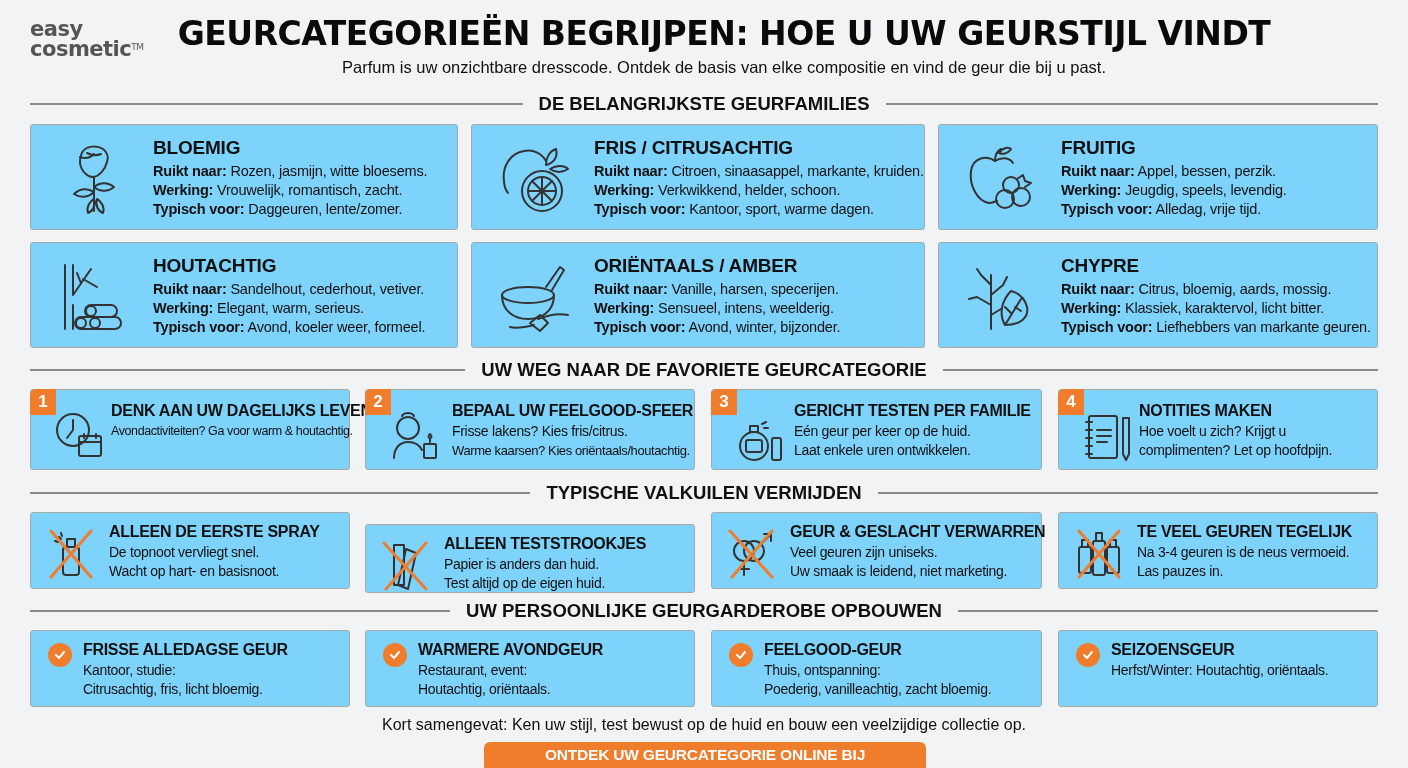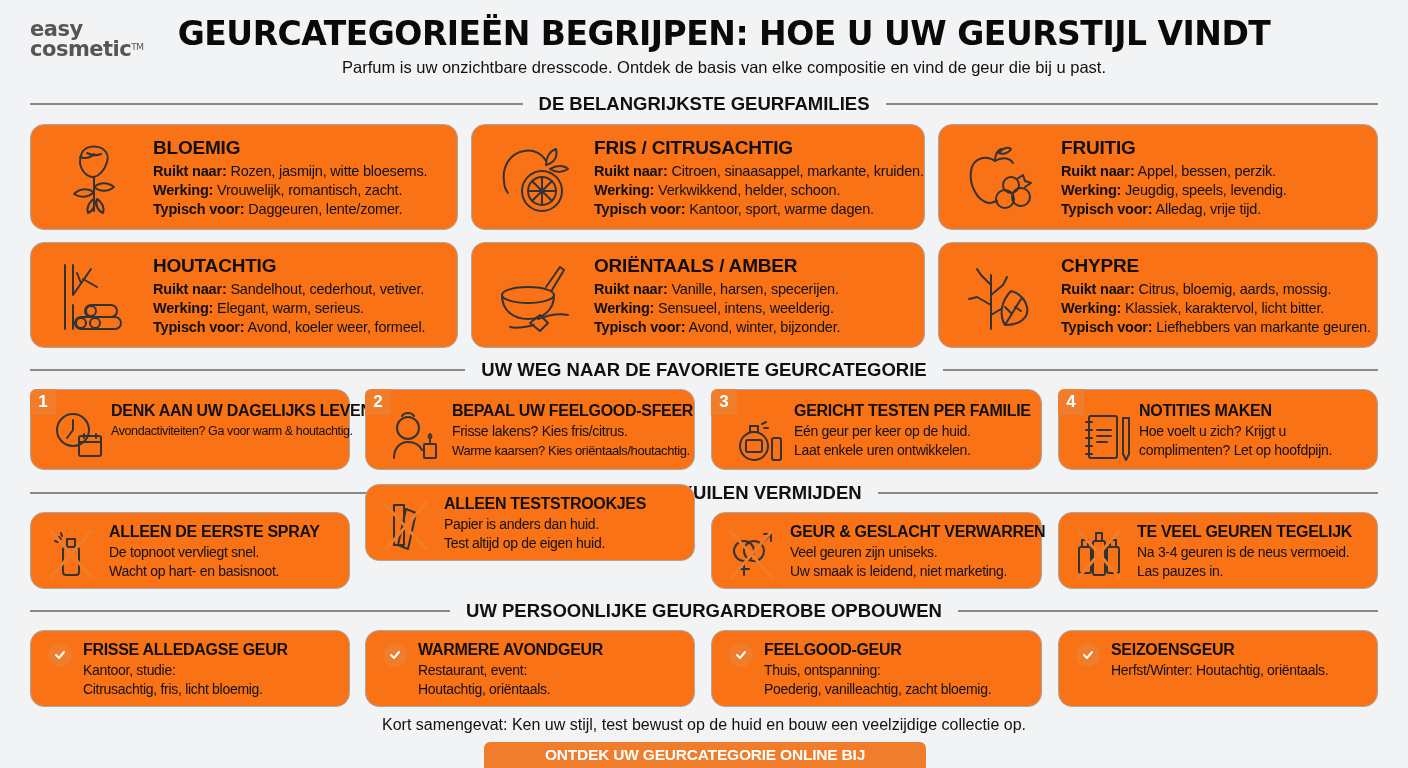--- a/index.html
+++ b/index.html
@@ -5,21 +5,21 @@
 *{box-sizing:border-box;margin:0;padding:0}
 html,body{width:1408px;height:768px;overflow:hidden}
 body{background:#f2f3f4;font-family:"Liberation Sans",sans-serif;color:#111;position:relative}
 .logo{position:absolute;left:30px;top:19px;line-height:20px;color:#555;font-family:"DejaVu Sans",sans-serif;font-weight:bold;font-size:21px;letter-spacing:-0.5px}
 .logo sup{font-size:9px;vertical-align:top;position:relative;top:-2px;font-weight:normal}
 .title{position:absolute;left:0;right:0;top:14px;text-align:center;font-family:"DejaVu Sans",sans-serif;font-weight:bold;font-size:33px;letter-spacing:-0.5px;color:#0a0a0a;padding-left:40px}
 .subtitle{position:absolute;left:0;right:0;top:58px;text-align:center;font-size:16.5px;color:#111;padding-left:40px}
 .sec{position:absolute;left:30px;width:1348px;height:24px;display:flex;align-items:center}
 .sec .line{flex:1;height:1.5px;background:#8a8a8a}
 .sec .lbl{padding:0 16px;font-weight:bold;font-size:18.5px;letter-spacing:0;color:#111;white-space:nowrap}
-.card{position:absolute;background:#f97316;border:1.3px solid #a8a8a8;border-radius:14px}
+.card{position:absolute;background:#7dd3fc;border:1.3px solid #a8a8a8;border-radius:3px}
 .fam .ic{position:absolute;left:22px;top:12px;width:82px;height:82px}
 .fam .txt{position:absolute;left:122px;top:12px;right:8px}
 .fam h3{font-size:19px;font-weight:bold;margin-bottom:3px;letter-spacing:-0.2px}
 .fam p{font-size:14.5px;line-height:19px;white-space:nowrap;letter-spacing:-0.2px}
 .fam p b{font-weight:bold}
 .step .badge{position:absolute;left:-1px;top:-1px;width:26px;height:26px;background:#ef7d2b;color:#fff;font-weight:bold;font-size:17px;display:flex;align-items:center;justify-content:center;border-radius:6px 0 0 0}
 .step .ic{position:absolute;left:22px;top:18px;width:56px;height:56px}
 .step .txt{position:absolute;left:80px;top:12px;right:4px}
 .step h4,.pit h4,.ward h4{font-size:16px;font-weight:bold;letter-spacing:-0.3px;margin-bottom:2px;white-space:nowrap}
 .step p,.pit p,.ward p{font-size:14px;line-height:19px;letter-spacing:-0.3px;white-space:nowrap}
@@ -219,21 +219,21 @@
     <path class="st" d="M16 12l2 2M12 16l3 1M18 8l1 3"></path>
     <path class="x" d="M8 6l40 46M48 6L8 52"></path>
   </svg>
   <div class="txt">
     <h4>ALLEEN DE EERSTE SPRAY</h4>
     <p>De topnoot vervliegt snel.</p>
     <p>Wacht op hart- en basisnoot.</p>
   </div>
 </div>
 
-<div class="card pit" style="left:365px;top:484px;width:330px;height:77px">
+<div class="card pit" style="left:365px;top:524px;width:330px;height:69px">
   <svg class="ic" viewBox="0 0 56 56">
     <path class="st" d="M16 8h10v40H16zM28 12l10 4-8 36-10-4z"></path>
     <path class="x" d="M6 6l42 46M48 6L8 52"></path>
   </svg>
   <div class="txt">
     <h4>ALLEEN TESTSTROOKJES</h4>
     <p>Papier is anders dan huid.</p>
     <p>Test altijd op de eigen huid.</p>
   </div>
 </div>

